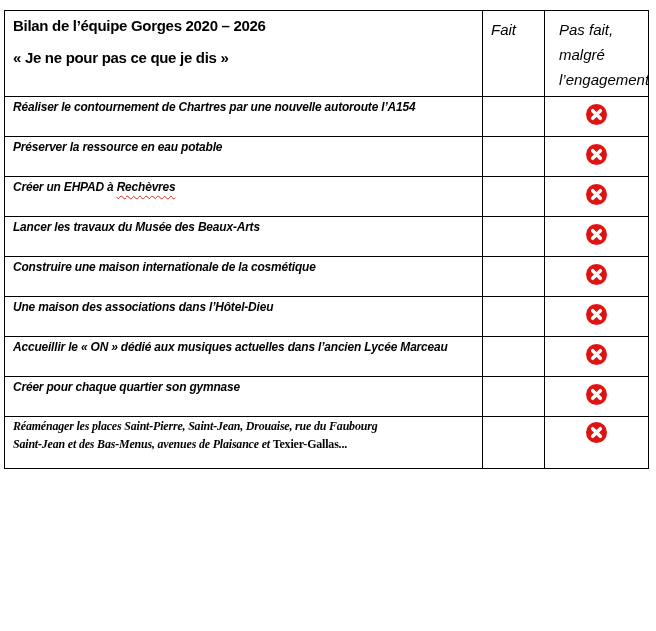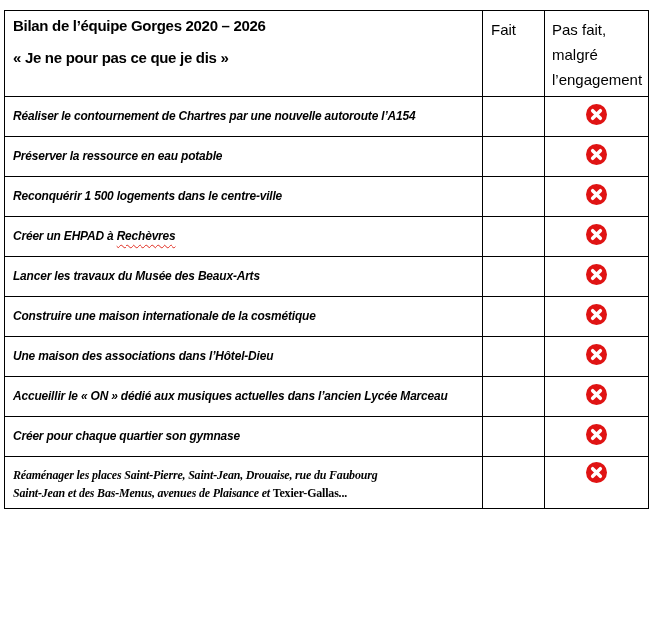--- a/index.html
+++ b/index.html
@@ -21,26 +21,26 @@
   td{
     border:1.5px solid var(--border-black);
     vertical-align:top;
     padding:4px 8px;
     overflow:hidden;
   }
   
   tr.header-row{height:74px;}
   td.h-title{font-weight:700;font-size:15px;letter-spacing:-0.3px;padding-top:6px;}
   td.h-title .line2{margin-top:15px;}
-  td.h-col{font-size:15px;padding-top:6px;line-height:25px;}
-  td.h-col.pasfait{padding-left:7px;padding-right:2px;margin-top:23px;}
+  td.h-col{font-size:15px;padding-top:6px;line-height:25px;font-style:italic;}
+  td.h-col.pasfait{padding-left:14px;padding-right:2px;margin-top:23px;}
   
   tr.item-row{height:40px;}
   tr.item-row.tall{height:52px;font-family:Liberation Serif, serif;}
-  td.c1{padding-top:9px;}
+  td.c1{padding-top:0;}
   .item-text{
     display:inline-block;width:113%;
     transform:scaleX(0.885);transform-origin:0 0;
     font-style:italic;font-weight:700;font-size:13.5px;
     letter-spacing:-0.2px;line-height:18px;
     white-space:normal;
   }
   .seg-upright{font-style:normal;}
   .squiggle{
     text-decoration:underline;
@@ -85,28 +85,20 @@
 
   <tr class="item-row">
     <td class="c1"><div class="item-text"><span>Préserver la ressource en eau potable</span></div></td>
     <td class="c2"></td>
     <td class="c3"><span class="cross-icon"><svg viewBox="0 0 24 24">
               <circle cx="12" cy="12" r="12" fill="currentColor"></circle>
               <path d="M7.6 7.6 L16.4 16.4 M16.4 7.6 L7.6 16.4" stroke="#ffffff" stroke-width="4" stroke-linecap="round"></path>
             </svg></span></td>
   </tr>
 
-  <tr class="item-row">
-    <td class="c1"><div class="item-text"><span>Reconquérir 1 500 logements dans le centre-ville</span></div></td>
-    <td class="c2"></td>
-    <td class="c3"><span class="cross-icon"><svg viewBox="0 0 24 24">
-              <circle cx="12" cy="12" r="12" fill="currentColor"></circle>
-              <path d="M7.6 7.6 L16.4 16.4 M16.4 7.6 L7.6 16.4" stroke="#ffffff" stroke-width="4" stroke-linecap="round"></path>
-            </svg></span></td>
-  </tr>
 
   <tr class="item-row">
     <td class="c1"><div class="item-text"><span>Créer un EHPAD à </span><span class="squiggle">Rechèvres</span></div></td>
     <td class="c2"></td>
     <td class="c3"><span class="cross-icon"><svg viewBox="0 0 24 24">
               <circle cx="12" cy="12" r="12" fill="currentColor"></circle>
               <path d="M7.6 7.6 L16.4 16.4 M16.4 7.6 L7.6 16.4" stroke="#ffffff" stroke-width="4" stroke-linecap="round"></path>
             </svg></span></td>
   </tr>
 

